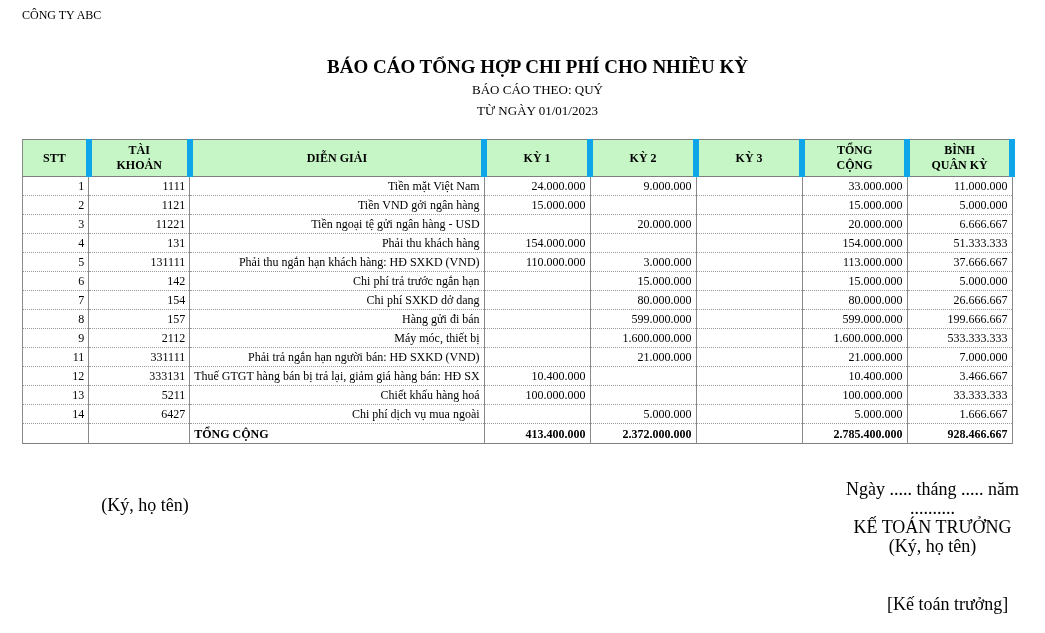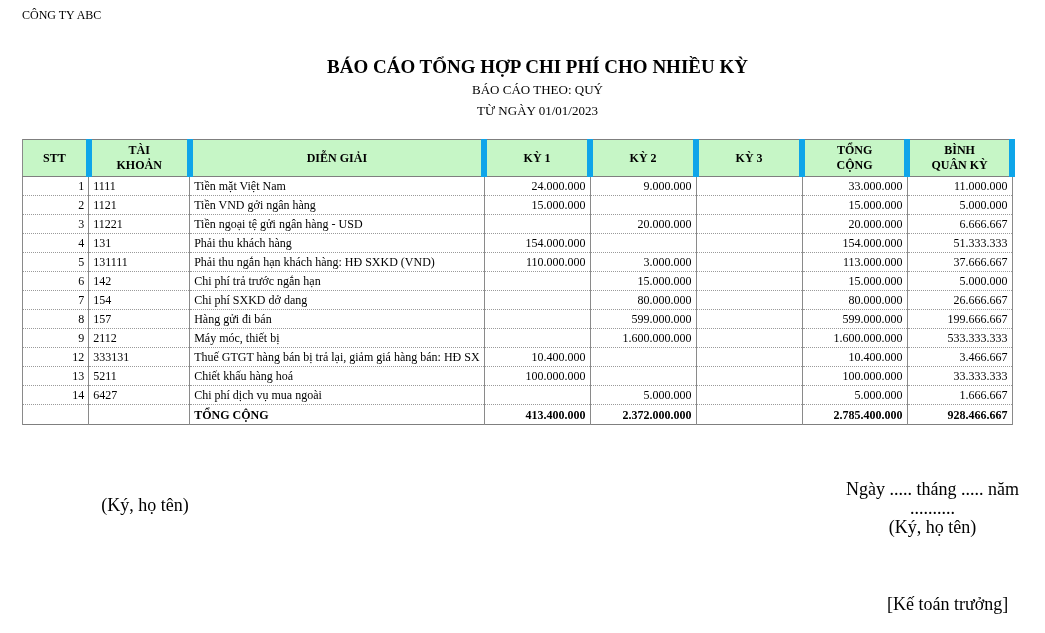--- a/index.html
+++ b/index.html
@@ -27,21 +27,21 @@
   }
   table.report td {
     height: 18px; padding: 0 4px; white-space: nowrap; overflow: hidden;
     border-left: 1px solid #8a8a8a; border-right: 1px solid #8a8a8a;
     border-bottom: 1px dotted #9a9a9a;
     line-height: 18px;
   }
   table.report tr.total td { border-bottom: none; font-weight: bold; height: 19px; }
   td.num { text-align: right; }
   td.stt { text-align: right; }
-  td.txt { text-align: left; }
+  td.txt { text-align: right; }
   td.total-label { text-align: left; }
 
   .sig { position: absolute; text-align: center; font-size: 18px; line-height: 19px; }
   .sig-left { left: 60px; width: 170px; top: 496px; }
   .sig-right { left: 830px; width: 205px; top: 480px; }
   .footer-note { position: absolute; left: 887px; top: 594px; font-size: 18px; }
 </style>
 </head>
 <body>
 
@@ -158,20 +158,30 @@
         <td class="stt">9</td>
         <td class="txt">2112</td>
         <td class="txt">Máy móc, thiết bị</td>
         <td class="num"></td>
         <td class="num">1.600.000.000</td>
         <td class="num"></td>
         <td class="num">1.600.000.000</td>
         <td class="num">533.333.333</td>
       </tr>
       <tr>
+        <td class="stt">11</td>
+        <td class="txt">331111</td>
+        <td class="txt">Phải trả ngắn hạn người bán: HĐ SXKD (VND)</td>
+        <td class="num"></td>
+        <td class="num">21.000.000</td>
+        <td class="num"></td>
+        <td class="num">21.000.000</td>
+        <td class="num">7.000.000</td>
+      </tr>
+      <tr>
         <td class="stt">12</td>
         <td class="txt">333131</td>
         <td class="txt">Thuế GTGT hàng bán bị trả lại, giảm giá hàng bán: HĐ SX</td>
         <td class="num">10.400.000</td>
         <td class="num"></td>
         <td class="num"></td>
         <td class="num">10.400.000</td>
         <td class="num">3.466.667</td>
       </tr>
       <tr>
@@ -206,16 +216,17 @@
     </tr>
   </tbody>
 </table>
 
 <div class="sig sig-left">
   <div>(Ký, họ tên)</div>
 </div>
 
 <div class="sig sig-right">
   <div>Ngày ..... tháng ..... năm ..........</div>
+  <div>KẾ TOÁN TRƯỞNG</div>
   <div>(Ký, họ tên)</div>
 </div>
 
 <div class="footer-note">[Kế toán trưởng]</div>
 
 </body></html>

